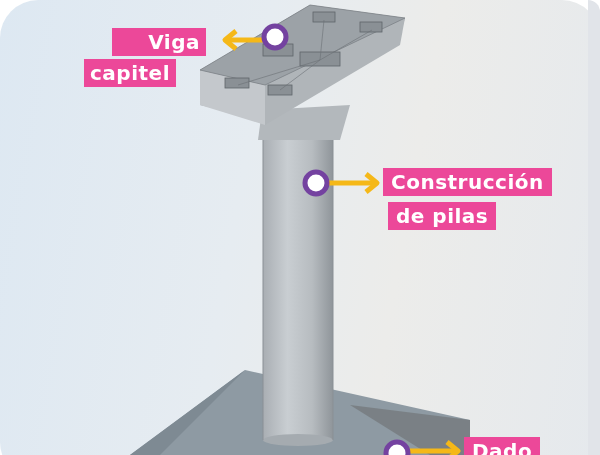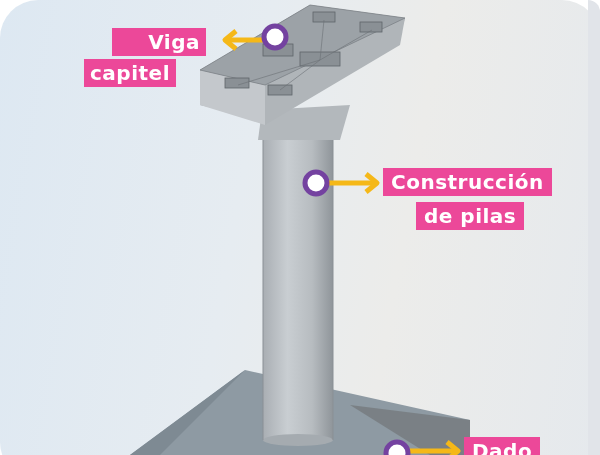--- a/index.html
+++ b/index.html
@@ -94,15 +94,15 @@
   </g>
   <g>
     <circle cx="397" cy="453" r="11" fill="#ffffff" stroke="#7442a0" stroke-width="5"></circle>
   </g>
 </svg>
 
 <div class="label" style="left:112px; top:28px; width:82px; text-align:right; padding:0 6px;">Viga</div>
 <div class="label" style="left:84px; top:59px; padding:0 6px;">capitel</div>
 
 <div class="label" style="left:383px; top:168px;">Construcción</div>
-<div class="label" style="left:388px; top:202px;margin-left:28px;">de pilas</div>
+<div class="label" style="left:388px; top:202px;">de pilas</div>
 
 <div class="label" style="left:464px; top:437px;">Dado</div>
 
 </body></html>

